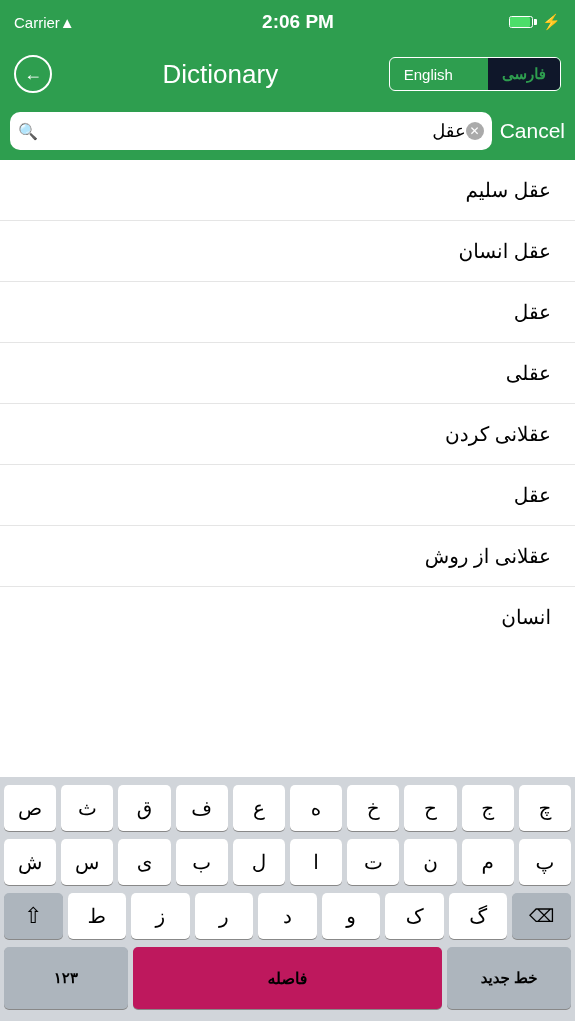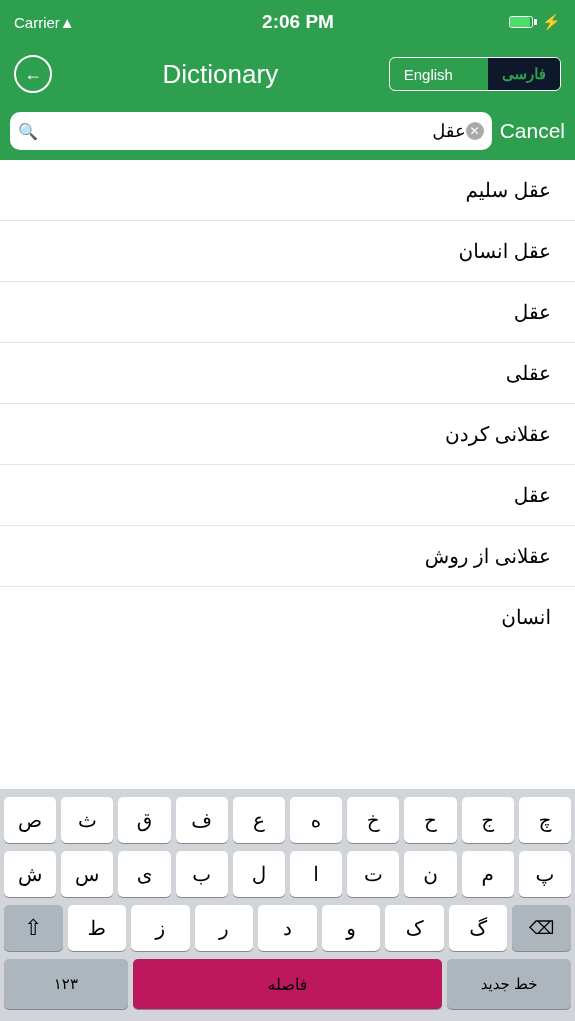--- a/index.html
+++ b/index.html
@@ -158,21 +158,21 @@
     .kb-key.space {
       background: #be185d;
       font-size: 16px;
       flex: 3;
     }
     .kb-key.small-text { font-size: 15px; flex: 1.2; }
     .kb-key.delete-key {
       background: #adb5bd;
       font-size: 18px;
     }
-    .kb-bottom-row .kb-key { height: 50px; }
+    .kb-bottom-row .kb-key { height: 62px; font-weight: bold; }
   </style>
 </head>
 <body>
 
 <div class="status-bar">
   <div class="status-left">
     <span>Carrier</span>
     <span>▲</span>
   </div>
   <div class="status-center">2:06 PM</div>

